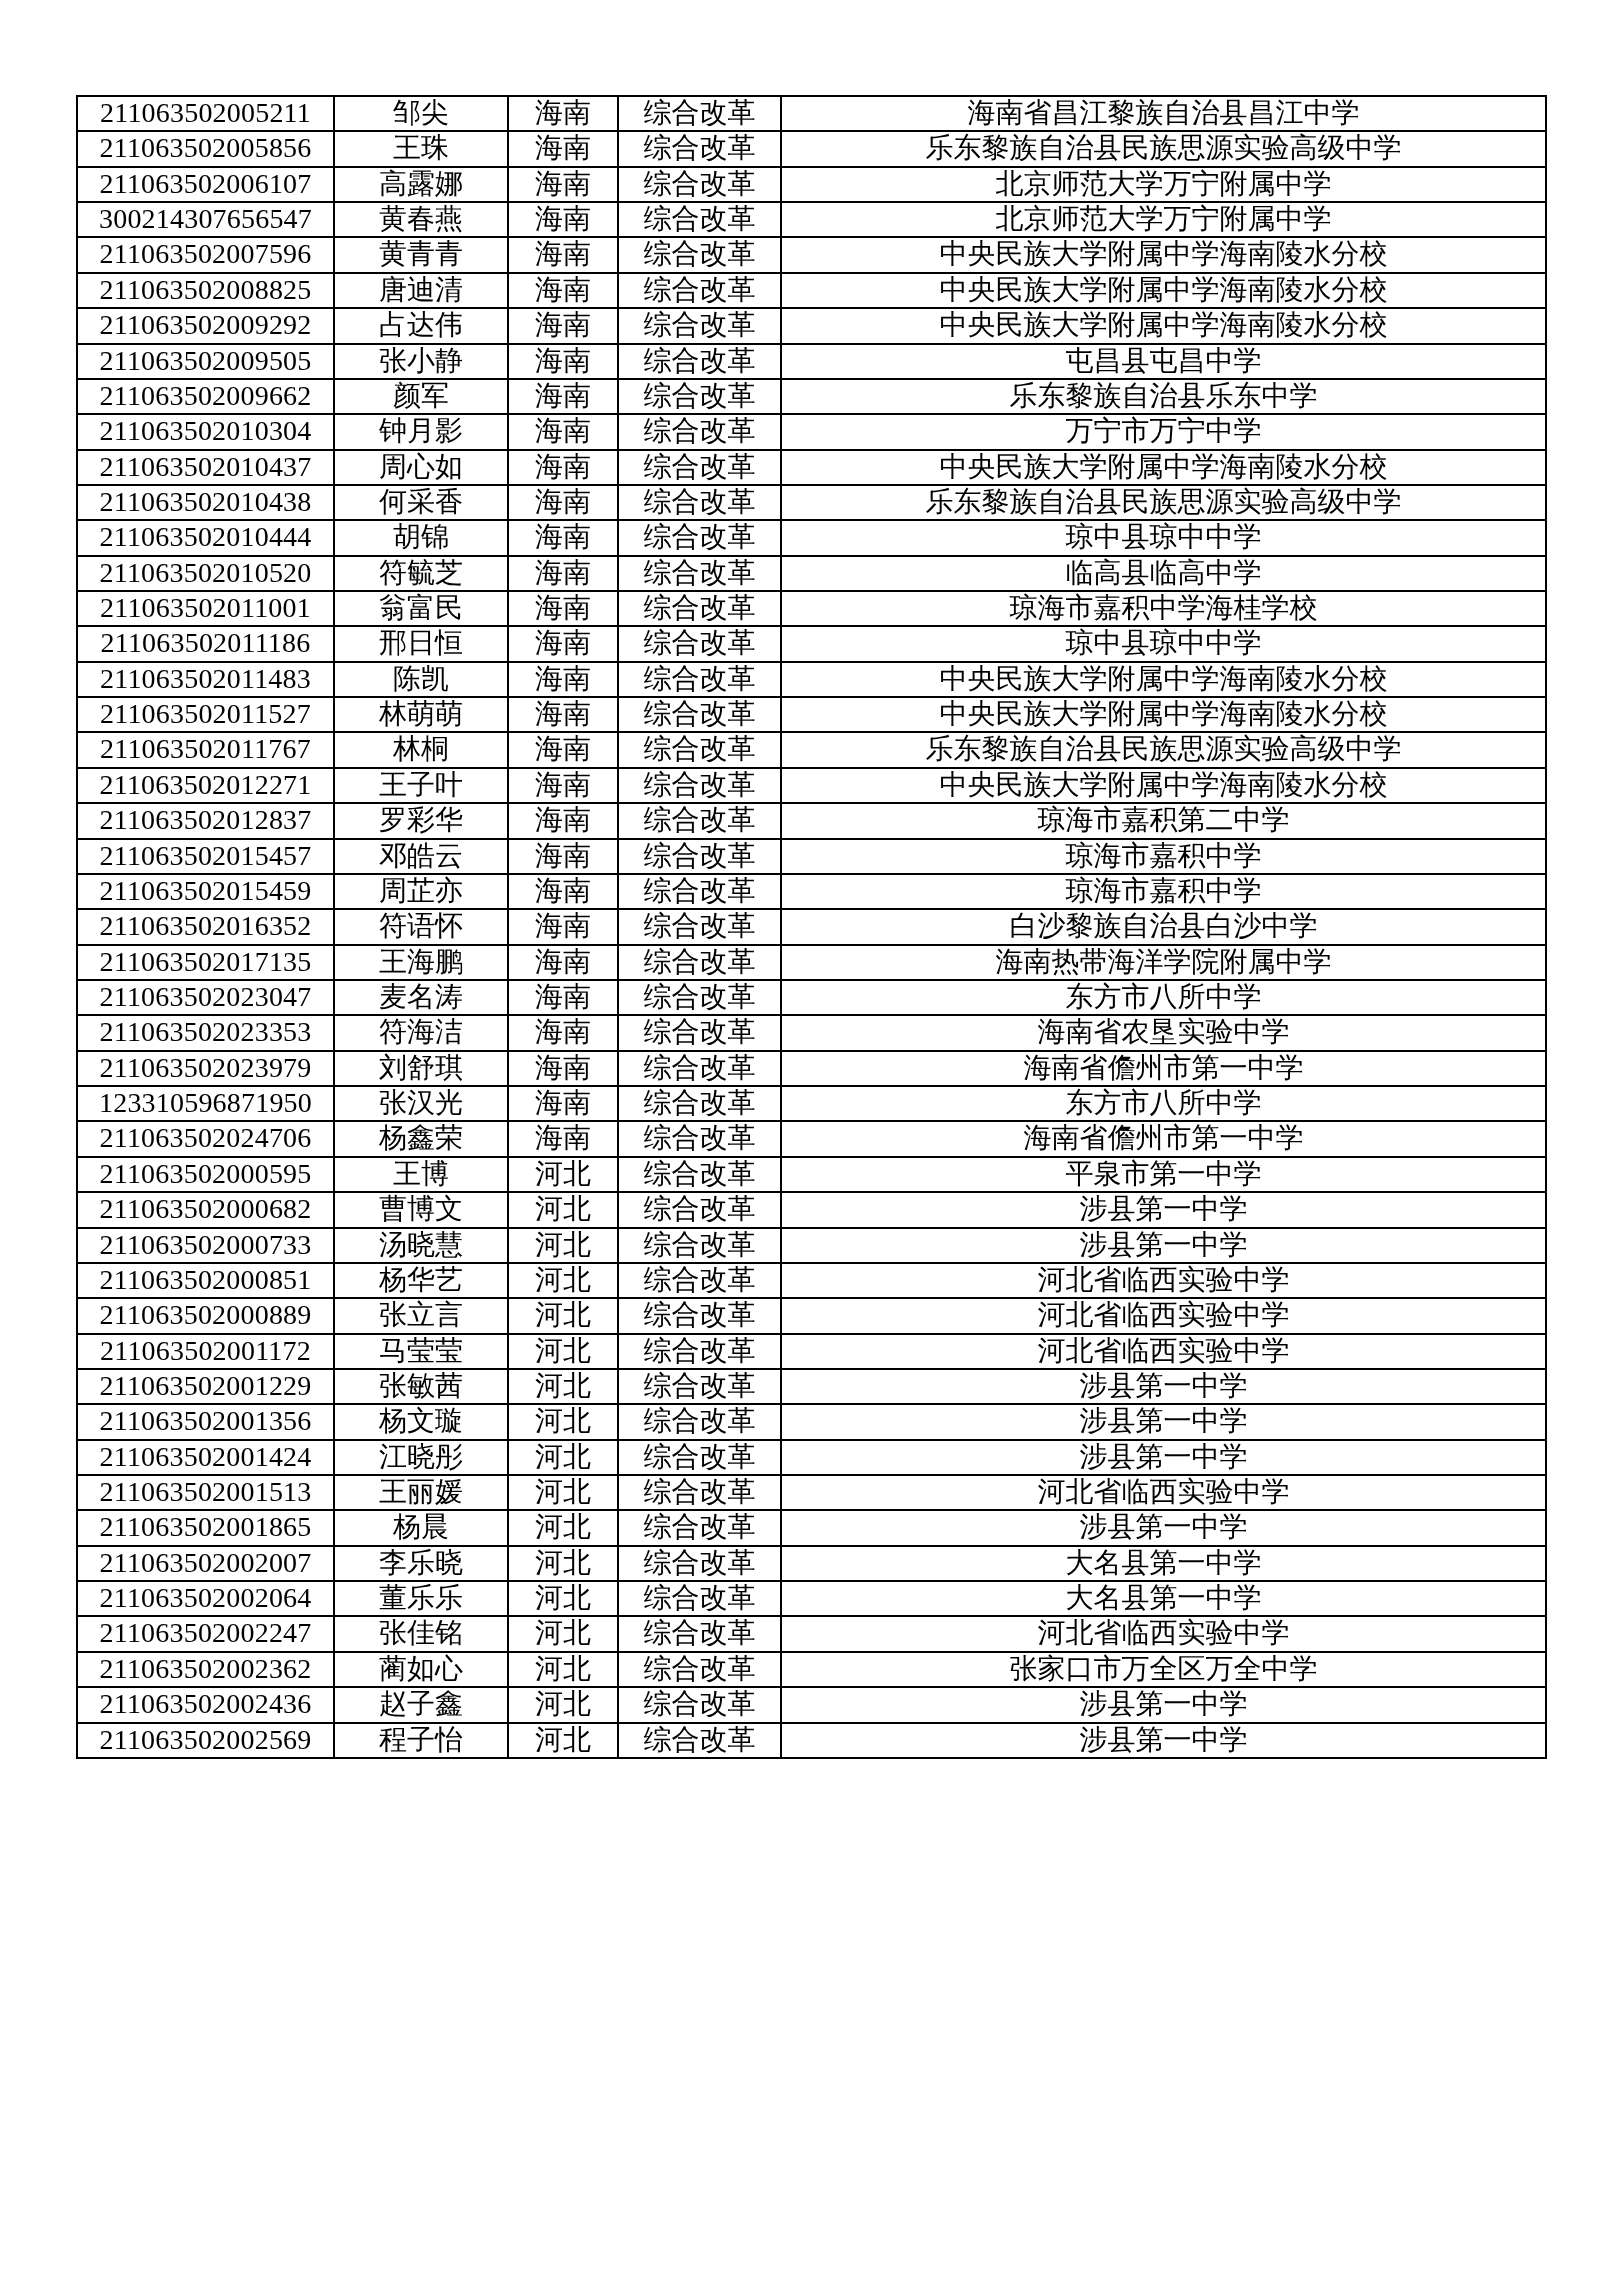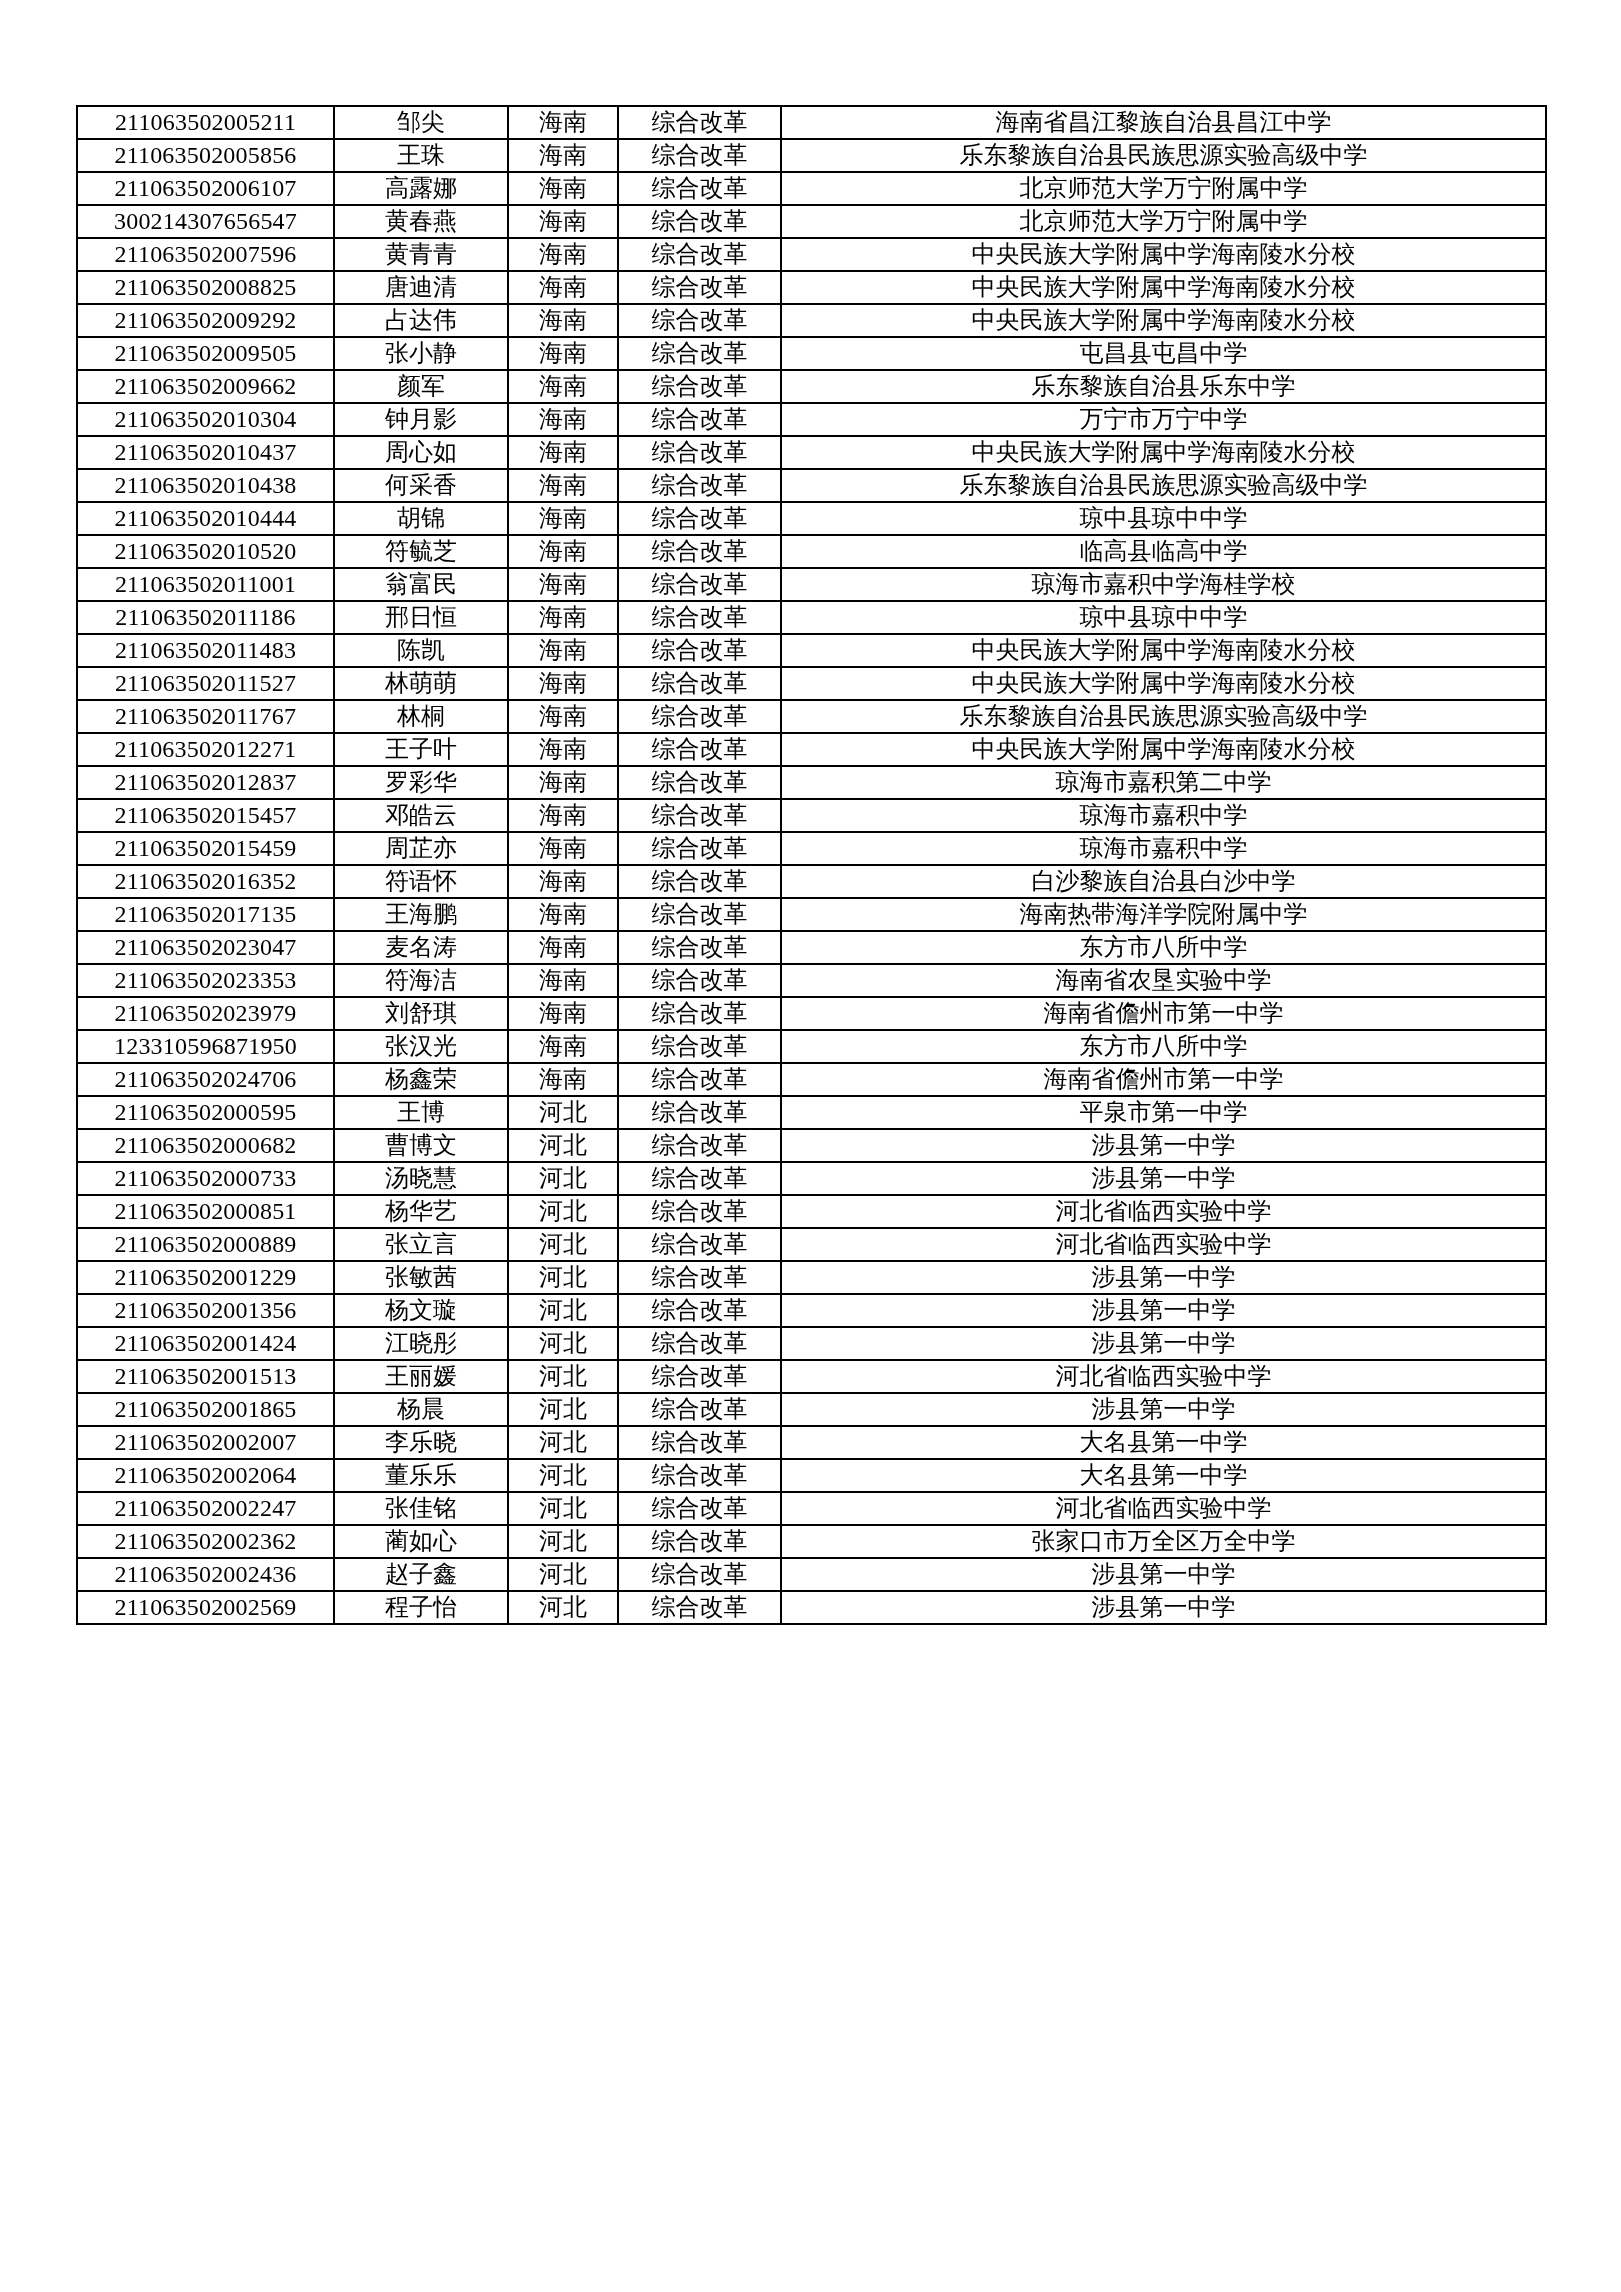--- a/index.html
+++ b/index.html
@@ -18,22 +18,21 @@
     height: 2293px;
     background: #ffffff;
     box-sizing: border-box;
     padding: 95px 76px 0 76px;
     overflow: hidden;
   }
   table.roster {
     border-collapse: collapse;
     width: 1468px;
     table-layout: fixed;
-    font-size: 24px;
-    margin-top: 10px;
+    font-size: 28px;
   }
   table.roster td {
     border: 2px solid #000000;
     text-align: center;
     vertical-align: bottom;
     padding: 0 3.9px 2px 3.9px;
     height: 29px;
     line-height: 1.12;
     white-space: nowrap;
     overflow: hidden;
@@ -305,20 +304,27 @@
           <td>河北省临西实验中学</td>
         </tr>
         <tr>
           <td class="id-cell">211063502000889</td>
           <td>张立言</td>
           <td>河北</td>
           <td>综合改革</td>
           <td>河北省临西实验中学</td>
         </tr>
         <tr>
+          <td class="id-cell">211063502001172</td>
+          <td>马莹莹</td>
+          <td>河北</td>
+          <td>综合改革</td>
+          <td>河北省临西实验中学</td>
+        </tr>
+        <tr>
           <td class="id-cell">211063502001229</td>
           <td>张敏茜</td>
           <td>河北</td>
           <td>综合改革</td>
           <td>涉县第一中学</td>
         </tr>
         <tr>
           <td class="id-cell">211063502001356</td>
           <td>杨文璇</td>
           <td>河北</td>

